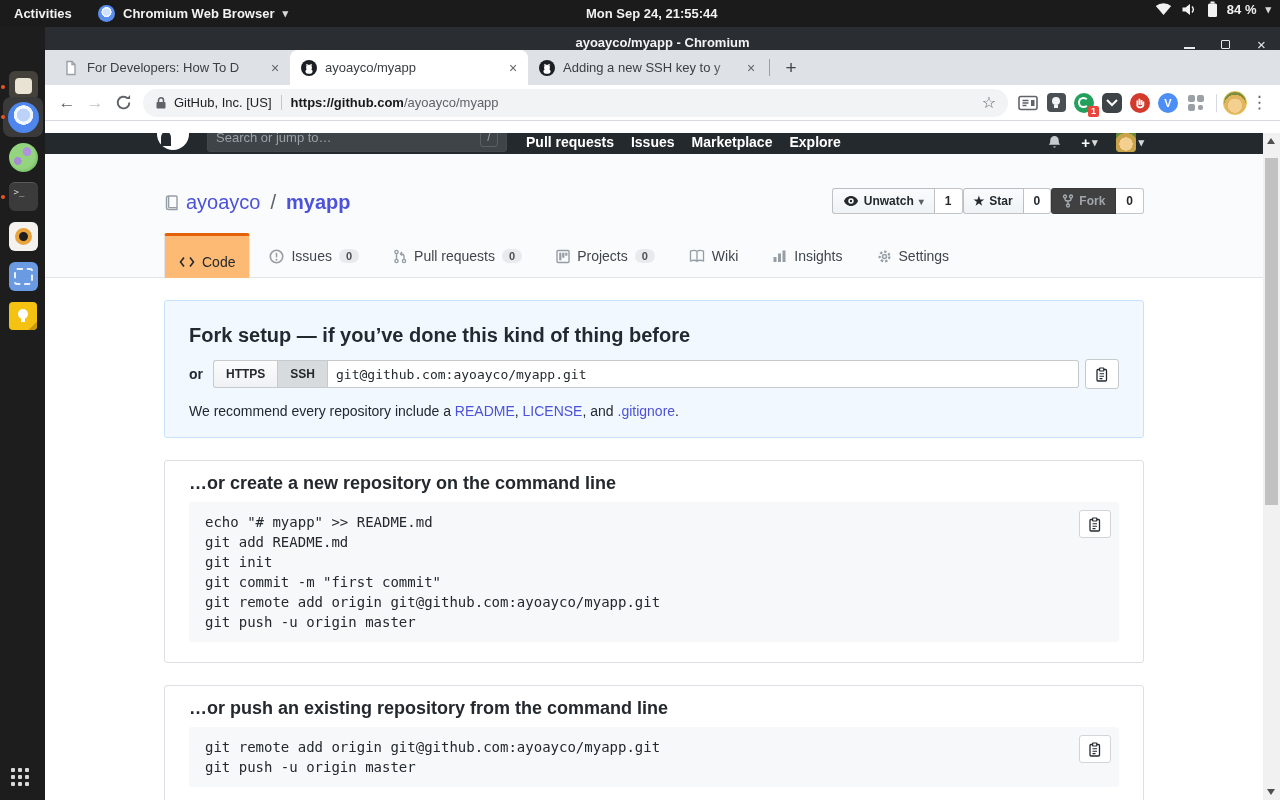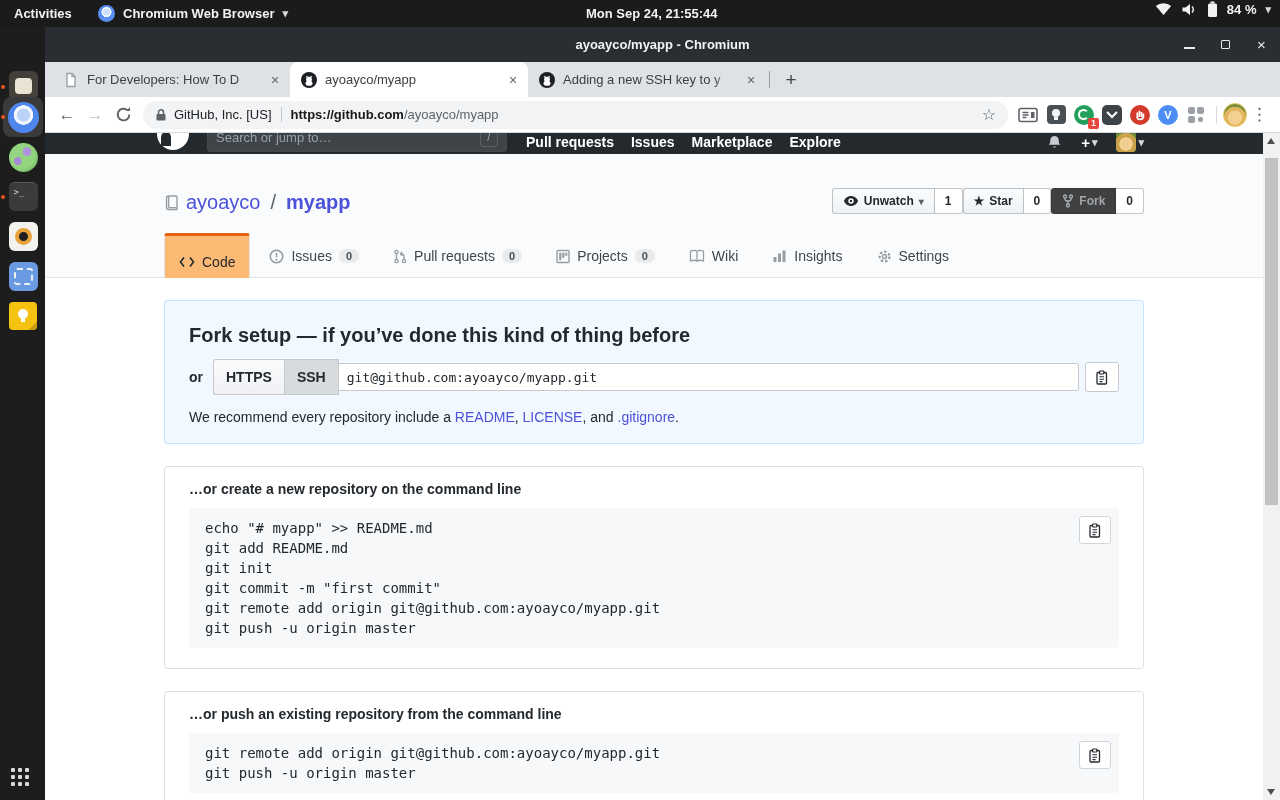--- a/index.html
+++ b/index.html
@@ -31,21 +31,21 @@
 .ico-shot i{display:block;width:19px;height:17px;border:2px dashed #eaf0fb;border-radius:3px}
 .ico-notes{width:28px;height:28px;border-radius:4px;background:#f5c211;position:relative;overflow:hidden}
 .ico-notes i{position:absolute;left:9px;top:7px;width:10px;height:10px;background:#fff;border-radius:50%}
 .ico-notes em{position:absolute;left:12px;top:16px;width:4px;height:4px;background:#fff}
 .ico-notes::after{content:"";position:absolute;right:-6px;bottom:-6px;width:12px;height:12px;background:#c79a0d;transform:rotate(45deg)}
 .show-apps{position:absolute;left:11px;bottom:10px;width:22px;height:22px;display:grid;grid-template-columns:repeat(3,4px);grid-template-rows:repeat(3,4px);gap:3px}
 .show-apps i{background:#d9d9d9;border-radius:1px}
 
 
 .window{position:absolute;left:45px;top:27px;right:0;bottom:0;background:#fff;z-index:10}
-.titlebar{height:35px;background:#2a2e33;position:relative;display:flex;align-items:center;justify-content:center}
+.titlebar{height:23px;background:#2a2e33;position:relative;display:flex;align-items:flex-end;justify-content:center}
 .wtitle{color:#f1f3f4;font-size:13px;font-weight:bold}
 .wcontrols{position:absolute;right:12px;top:0;height:35px;display:flex;align-items:center;gap:23px}
 .wc{width:13px;height:13px;position:relative;color:#e8eaed;text-align:center}
 .wc-min::after{content:"";position:absolute;left:1px;right:1px;bottom:2px;height:2px;background:#e8eaed}
 .wc-max::after{content:"";position:absolute;inset:2px;border:1.5px solid #e8eaed;border-radius:1px}
 .wc-close{font-size:15px;line-height:13px}
 
 
 .tabstrip{height:35px;background:#dee1e6;display:flex;align-items:flex-end;padding-left:7px}
 .tab{width:238px;height:35px;display:flex;align-items:center;padding:0 6px 0 11px;font-size:13px;color:#3c4043}
@@ -116,29 +116,29 @@
 .rtab{display:flex;align-items:center;gap:7px;padding:8px 14px;font-size:14px;color:#40464e;border:1px solid rgba(0,0,0,0);border-bottom:0;margin-right:4px}
 .rtab.active{background:#fdba74;border-color:#e1e4e8;border-top:3px solid #e36209;border-radius:3px 3px 0 0;font-weight:normal;color:#24292e;padding-top:18px}
 .rbadge{background:#e8eaec;border-radius:9px;padding:1px 7px;font-size:11px;font-weight:bold;color:#4a4f55}
 
 
 .content{background:#fff}
 .qbox{margin-top:22px;background:#f1f8ff;border:1px solid #c8e1ff;border-radius:3px;padding:22px 24px 18px}
 .qbox h2{font-size:20px;line-height:24px;color:#24292e}
 .qrow{display:flex;align-items:center;margin-top:12px}
 .or-lbl{font-weight:bold;font-size:14px;margin-right:10px;color:#24292e}
-.seg{height:36px;padding:0 12px;font-size:14px;font-weight:bold;color:#24292e;border:1px solid #c6cacd;display:flex;align-items:center}
+.seg{height:28px;padding:0 12px;font-size:12px;font-weight:bold;color:#24292e;border:1px solid #c6cacd;display:flex;align-items:center}
 .seg-https{background:linear-gradient(#fcfcfd,#eff1f4);border-radius:3px 0 0 3px;border-right:0}
 .seg-ssh{background:#d8dbde}
 .qinput{flex:1;height:28px;border:1px solid #c6cacd;border-left:0;border-radius:0 3px 3px 0;padding:0 8px;font-family:"DejaVu Sans Mono",monospace;font-size:13px;color:#24292e;background:#fff;outline:0}
 .copy-btn{width:34px;height:30px;background:#fff;border:1px solid #c6cacd;border-radius:3px;display:flex;align-items:center;justify-content:center;margin-left:6px;flex:none}
 .qnote{margin-top:14px;font-size:14px;color:#24292e}
 .qnote a{color:var(--link);text-decoration:none}
 .card{margin-top:22px;border:1px solid #dcdfe3;border-radius:3px;background:#fff;padding:13px 24px 20px}
-.card h3{font-size:14px;line-height:19px;color:#24292e}
+.card h3{font-size:18px;line-height:19px;color:#24292e}
 .codeblock{position:relative;margin-top:9px;background:#f6f8fa;border-radius:3px;padding:10px 16px;font-family:"DejaVu Sans Mono",monospace;font-size:14px;line-height:20px;color:#24292e}
 .codeblock .copy-btn{position:absolute;top:8px;right:8px;width:32px;height:28px;margin:0;border-color:#d1d5da}
 
 
 .vscroll{position:absolute;right:0;top:106px;width:17px;bottom:0;background:#f1f1f1;z-index:20}
 .vthumb{position:absolute;left:2px;width:13px;top:25px;height:347px;background:#c1c1c1}
 .varrow{position:absolute;left:4px;width:0;height:0;border-left:4.5px solid rgba(0,0,0,0);border-right:4.5px solid rgba(0,0,0,0)}
 .varrow.up{top:5px;border-bottom:6px solid #505050}
 .varrow.down{bottom:5px;border-top:6px solid #505050}
 :root{--link:#4c52d9}

